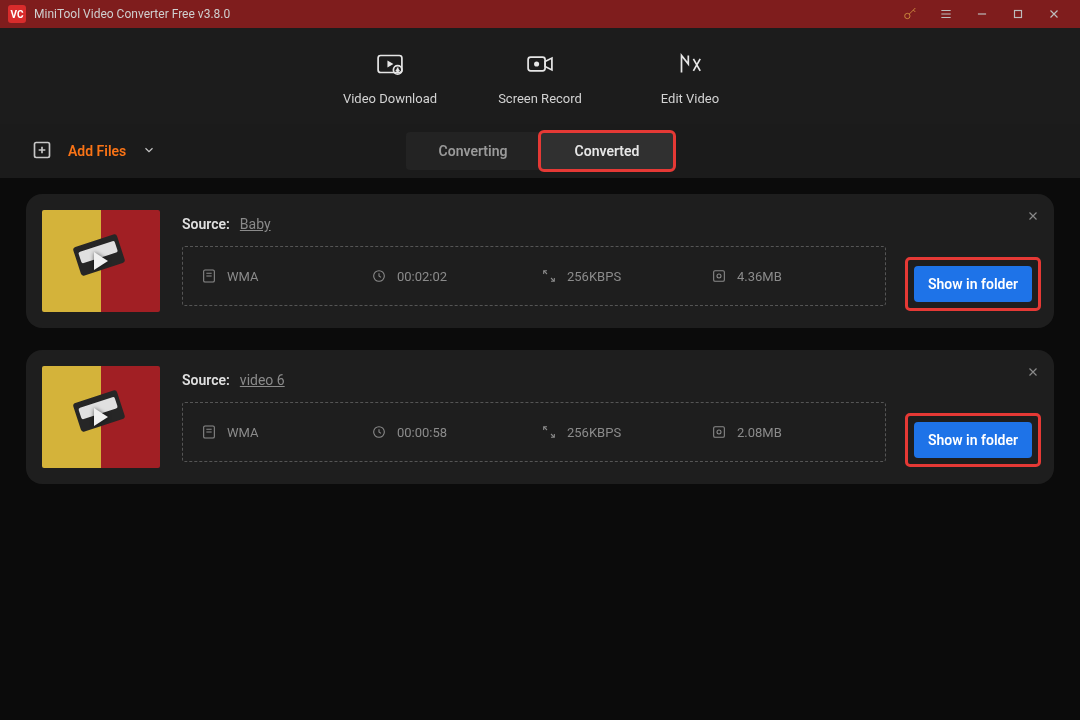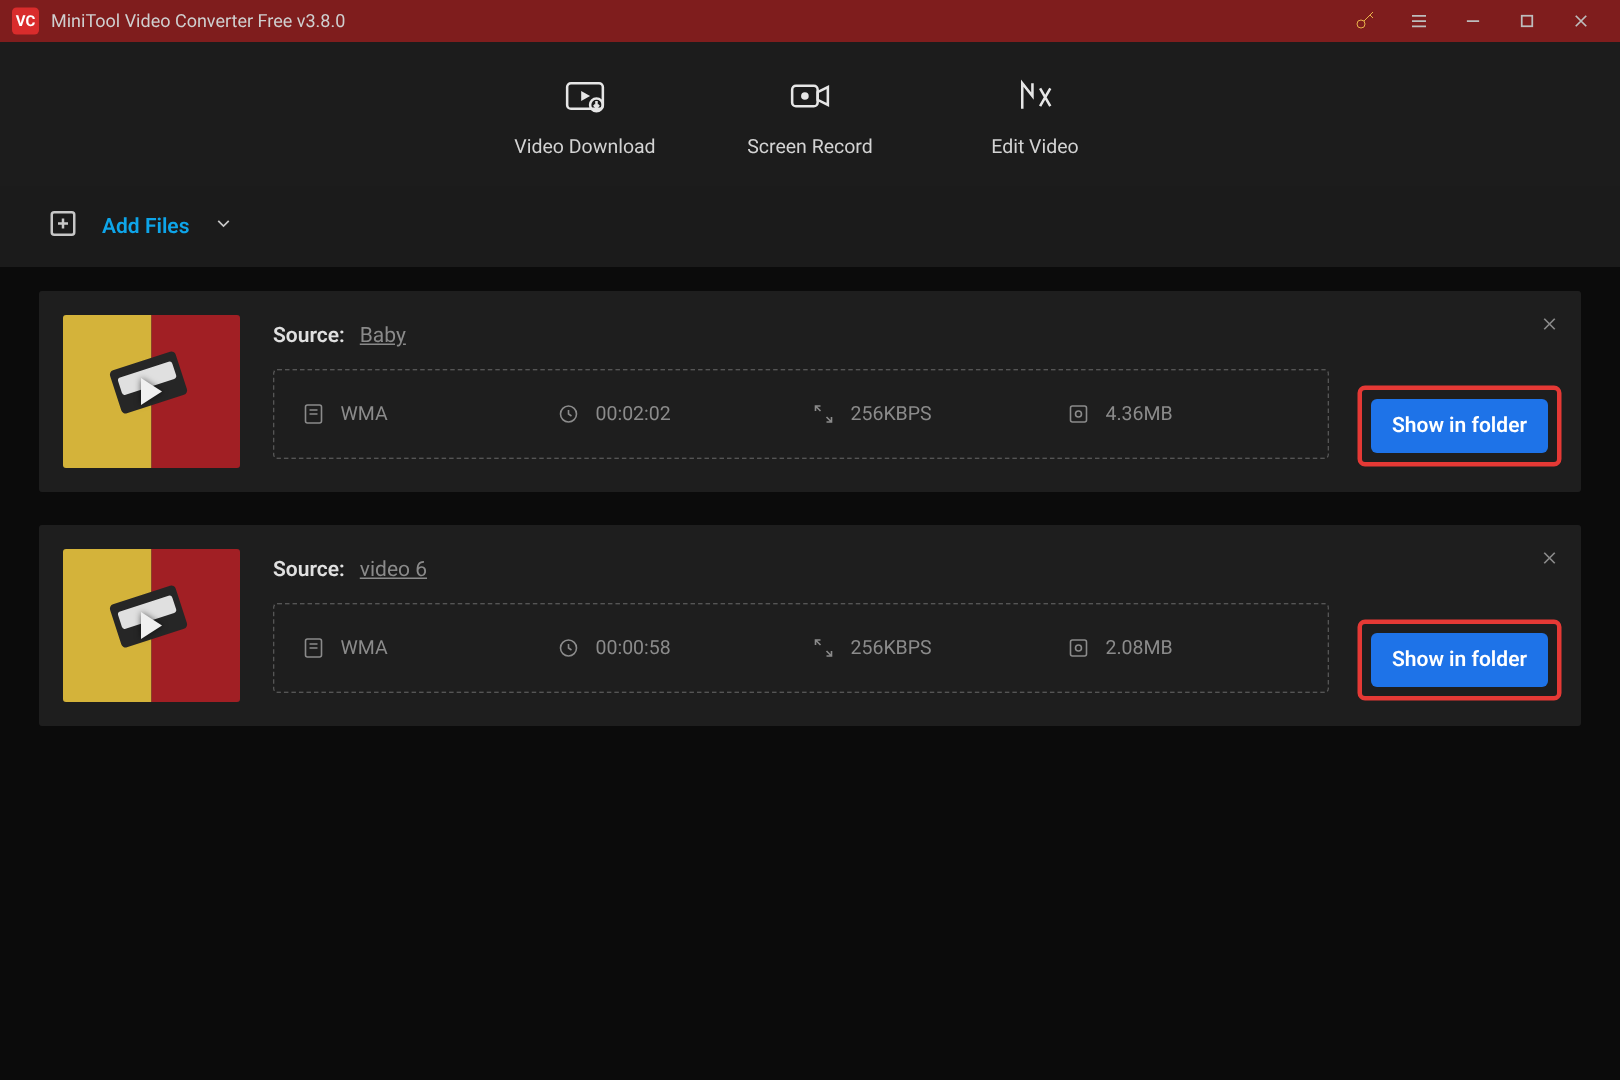--- a/index.html
+++ b/index.html
@@ -19,31 +19,31 @@
   .tab { width: 150px; display: flex; flex-direction: column; align-items: center; justify-content: center; gap: 10px; }
   .tab.active { background: #121212; }
   .tab .icon { height: 34px; display: flex; align-items: center; }
   .tab .icon svg { width: 34px; height: 28px; stroke: #e6e6e6; fill: none; stroke-width: 2; }
   .tab.active .icon svg { stroke: #2f7fff; }
   .tab .lbl { font-size: 13px; color: #d3d3d3; }
   .tab.active .lbl { color: #2f7fff; }
 
   
   .toolbar { height: 54px; background: #1b1b1b; display: flex; align-items: center; padding: 0 32px; position: relative; }
-  .addfiles { display: flex; align-items: center; gap: 16px; color: #0ea5e9; font-weight: 600; font-size: 14px; }
+  .addfiles { display: flex; align-items: center; gap: 16px; color: #f97316; font-weight: 600; font-size: 14px; }
   .addfiles .plus svg { width: 20px; height: 20px; stroke: #c7c7c7; fill: none; stroke-width: 2; }
   .addfiles .chev svg { width: 14px; height: 14px; stroke: #c7c7c7; fill: none; stroke-width: 2; }
   .segwrap { position: absolute; left: 50%; transform: translateX(-50%); display: flex; background: #232323; border-radius: 4px; }
   .seg { width: 134px; height: 38px; display: flex; align-items: center; justify-content: center; font-size: 14px; font-weight: 600; color: #9a9a9a; border-radius: 4px; }
   .seg.active { background: #303030; color: #e6e6e6; }
   .seg.hl { outline: 3px solid #e53935; outline-offset: -1px; }
 
   
   .content { padding: 16px 26px; display: flex; flex-direction: column; gap: 22px; }
-  .card { background: #1e1e1e; border-radius: 2px; padding: 16px 16px 16px 16px; position: relative; display: flex; gap: 22px; align-items: center; }
+  .card { background: #1e1e1e; border-radius: 16px; padding: 16px 16px 16px 16px; position: relative; display: flex; gap: 22px; align-items: center; }
   .thumb { width: 118px; height: 102px; position: relative; flex: 0 0 auto; overflow: hidden; border-radius: 2px; }
   .thumb .y { position: absolute; left: 0; top: 0; bottom: 0; width: 50%; background: #d4b33a; }
   .thumb .r { position: absolute; right: 0; top: 0; bottom: 0; width: 50%; background: #a11f24; }
   .thumb .cass { position: absolute; left: 48%; top: 44%; width: 46px; height: 30px; background: #262626; transform: translate(-50%,-50%) rotate(-18deg); border-radius: 3px; }
   .thumb .cass .strip { position: absolute; top: 6px; left: 4px; right: 4px; height: 12px; background: #e0e0e0; border-radius: 2px; }
   .thumb .play { position: absolute; left: 50%; top: 50%; transform: translate(-50%,-50%); width: 0; height: 0; border-left: 14px solid #f0f0f0; border-top: 9px solid transparent; border-bottom: 9px solid transparent; filter: drop-shadow(0 0 2px rgba(0,0,0,.6)); }
   .card .body { flex: 1; display: flex; flex-direction: column; gap: 14px; }
   .srcline { display: flex; gap: 10px; align-items: center; font-size: 14px; }
   .srcline .k { color: #e0e0e0; font-weight: 600; }
   .srcline .v { color: #8a8a8a; text-decoration: underline; }
@@ -136,20 +136,24 @@
           <path d="M12 8v8M8 12h8"></path>
         </svg>
     </span>
     <span>Add Files</span>
     <span class="chev">
       <svg viewBox="0 0 24 24">
           <path d="M6 9l6 6 6-6"></path>
         </svg>
     </span>
   </div>
+  <div class="segwrap">
+    <div class="seg">Converting</div>
+    <div class="seg active hl">Converted</div>
+  </div>
 </div>
 
 <div class="content">
 
   <div class="card">
     <div class="thumb">
       <div class="y"></div>
         <div class="r"></div>
       <div class="cass">
           <div class="strip"></div>

